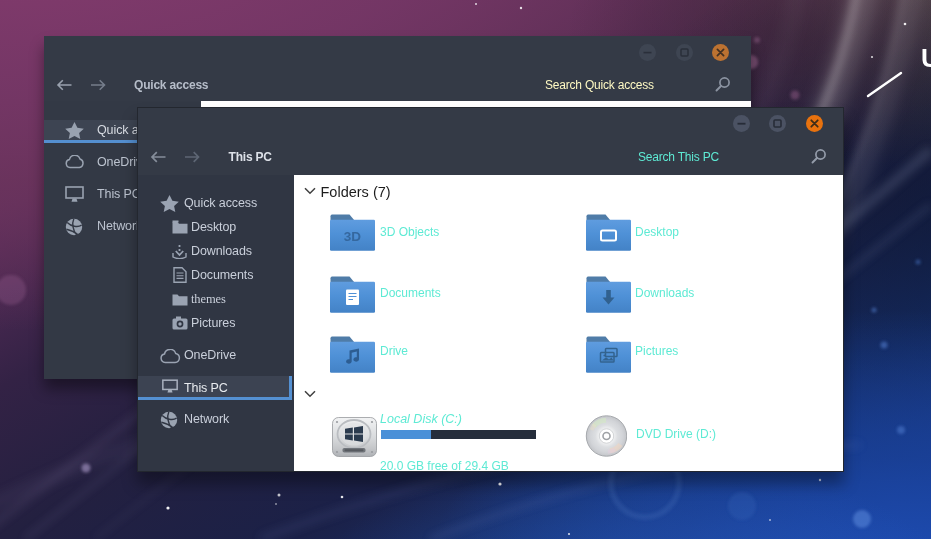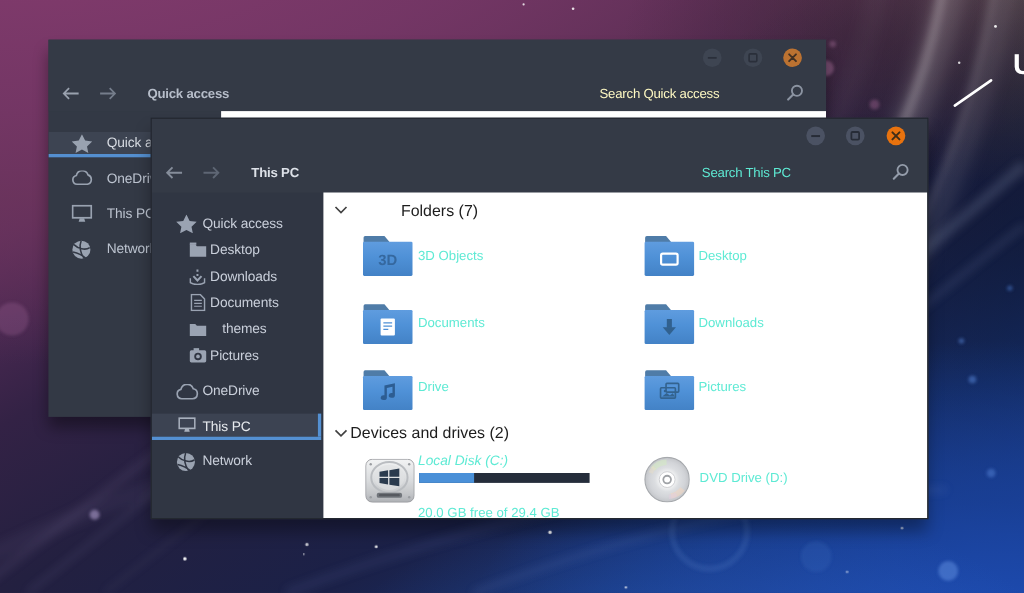--- a/index.html
+++ b/index.html
@@ -208,21 +208,21 @@
     </svg>
     <div class="sideitem" style="left:53px;top:135.5px;">Downloads</div>
     <svg class="abs" style="left:35px;top:158.5px" width="14" height="16" viewBox="0 0 14 16">
       <path d="M1 0.8 H9 L13 4.8 V15.2 H1 Z" fill="none" stroke="#9aa3b2" stroke-width="1.4"></path>
       <path d="M3.5 6 H10.5 M3.5 8.7 H10.5 M3.5 11.4 H10.5" stroke="#9aa3b2" stroke-width="1.1"></path>
     </svg>
     <div class="sideitem" style="left:53px;top:159.5px;">Documents</div>
     <svg class="abs" style="left:34px;top:184.5px" width="16" height="13" viewBox="0 0 16 13">
       <path d="M0.5 1.5 L5.5 1.5 L7 3.2 L15.5 3.2 L15.5 12.5 L0.5 12.5 Z" fill="#9aa3b2"></path>
     </svg>
-    <div class="sideitem" style="left:64px;top:183.5px;">themes</div>
+    <div class="sideitem" style="left:53px;top:183.5px;font-family:Liberation Serif, serif;">themes</div>
     <svg class="abs" style="left:34px;top:207.5px" width="16" height="14" viewBox="0 0 16 14">
       <rect x="0.5" y="2.5" width="15" height="11" rx="1.5" fill="#9aa3b2"></rect>
       <rect x="4" y="0.5" width="5" height="2.5" fill="#9aa3b2"></rect>
       <circle cx="8" cy="8" r="3.4" fill="#303643"></circle>
       <circle cx="8" cy="8" r="1.7" fill="#9aa3b2"></circle>
     </svg>
     <div class="sideitem" style="left:53px;top:207.5px;">Pictures</div>
     <svg class="abs" style="left:22px;top:241px" width="21" height="15" viewBox="0 0 21 15">
       <path d="M5.2 13.5 a4.3 4.3 0 0 1 -0.7 -8.5 a5.8 5.8 0 0 1 11.2 -0.6 a4.6 4.6 0 0 1 -0.7 9.1 Z" fill="none" stroke="#9aa3b2" stroke-width="1.5"></path>
     </svg>
@@ -238,26 +238,25 @@
     <div class="sideitem" style="left:46px;top:272.5px;color:#e8ebef;">This PC</div>
     <svg class="abs" style="left:22px;top:303px" width="18" height="18" viewBox="0 0 18 18">
       <circle cx="9" cy="9" r="8.2" fill="#9aa3b1"></circle>
       <path d="M2.2 4.4 C6 8.2 12.5 9.8 16.6 7.2 M1.4 11.2 C6.2 12.2 10.5 14.6 13 16.8 M8.8 0.8 C6.8 5.5 7.8 12.5 11.6 16.9" stroke="#303643" stroke-width="1.4" fill="none"></path>
     </svg>
     <div class="sideitem" style="left:46px;top:304px;">Network</div>
 
     <svg class="abs" style="left:166px;top:78.5px" width="12" height="8" viewBox="0 0 12 8">
       <path d="M1 1.2 L6 6.3 L11 1.2" fill="none" stroke="#404040" stroke-width="1.5"></path>
     </svg>
-    <div class="gheader" style="left:182.5px;top:75.5px;margin-left:44px;">Folders (7)</div>
+    <div class="gheader" style="left:182.5px;top:75.5px;">Folders (7)</div>
 
     <svg class="abs" style="left:166px;top:282px" width="12" height="8" viewBox="0 0 12 8">
       <path d="M1 1.2 L6 6.3 L11 1.2" fill="none" stroke="#404040" stroke-width="1.5"></path>
     </svg>
-    <div class="gheader" style="left:180.5px;top:278px;">Devices and drives (2)</div>
 
     <svg class="abs" style="left:191px;top:104px" width="47" height="40" viewBox="0 0 47 40">
       <path d="M1.5 8.5 L1.5 4.2 Q1.5 2.6 3 2.6 L20.5 2.6 L25.5 8.5 Z" fill="#4f7ca8"></path>
       <rect x="1" y="7.8" width="45" height="31" rx="1.2" fill="url(#fbody)"></rect>
       <text x="23.5" y="28.5" text-anchor="middle" font-family="Liberation Sans" font-size="13.5" font-weight="bold" fill="#35689f">3D</text>
     </svg>
     <div class="flabel" style="left:242px;top:117px;">3D Objects</div>
     <svg class="abs" style="left:447px;top:104px" width="47" height="40" viewBox="0 0 47 40">
       <path d="M1.5 8.5 L1.5 4.2 Q1.5 2.6 3 2.6 L20.5 2.6 L25.5 8.5 Z" fill="#4f7ca8"></path>
       <rect x="1" y="7.8" width="45" height="31" rx="1.2" fill="url(#fbody)"></rect>

